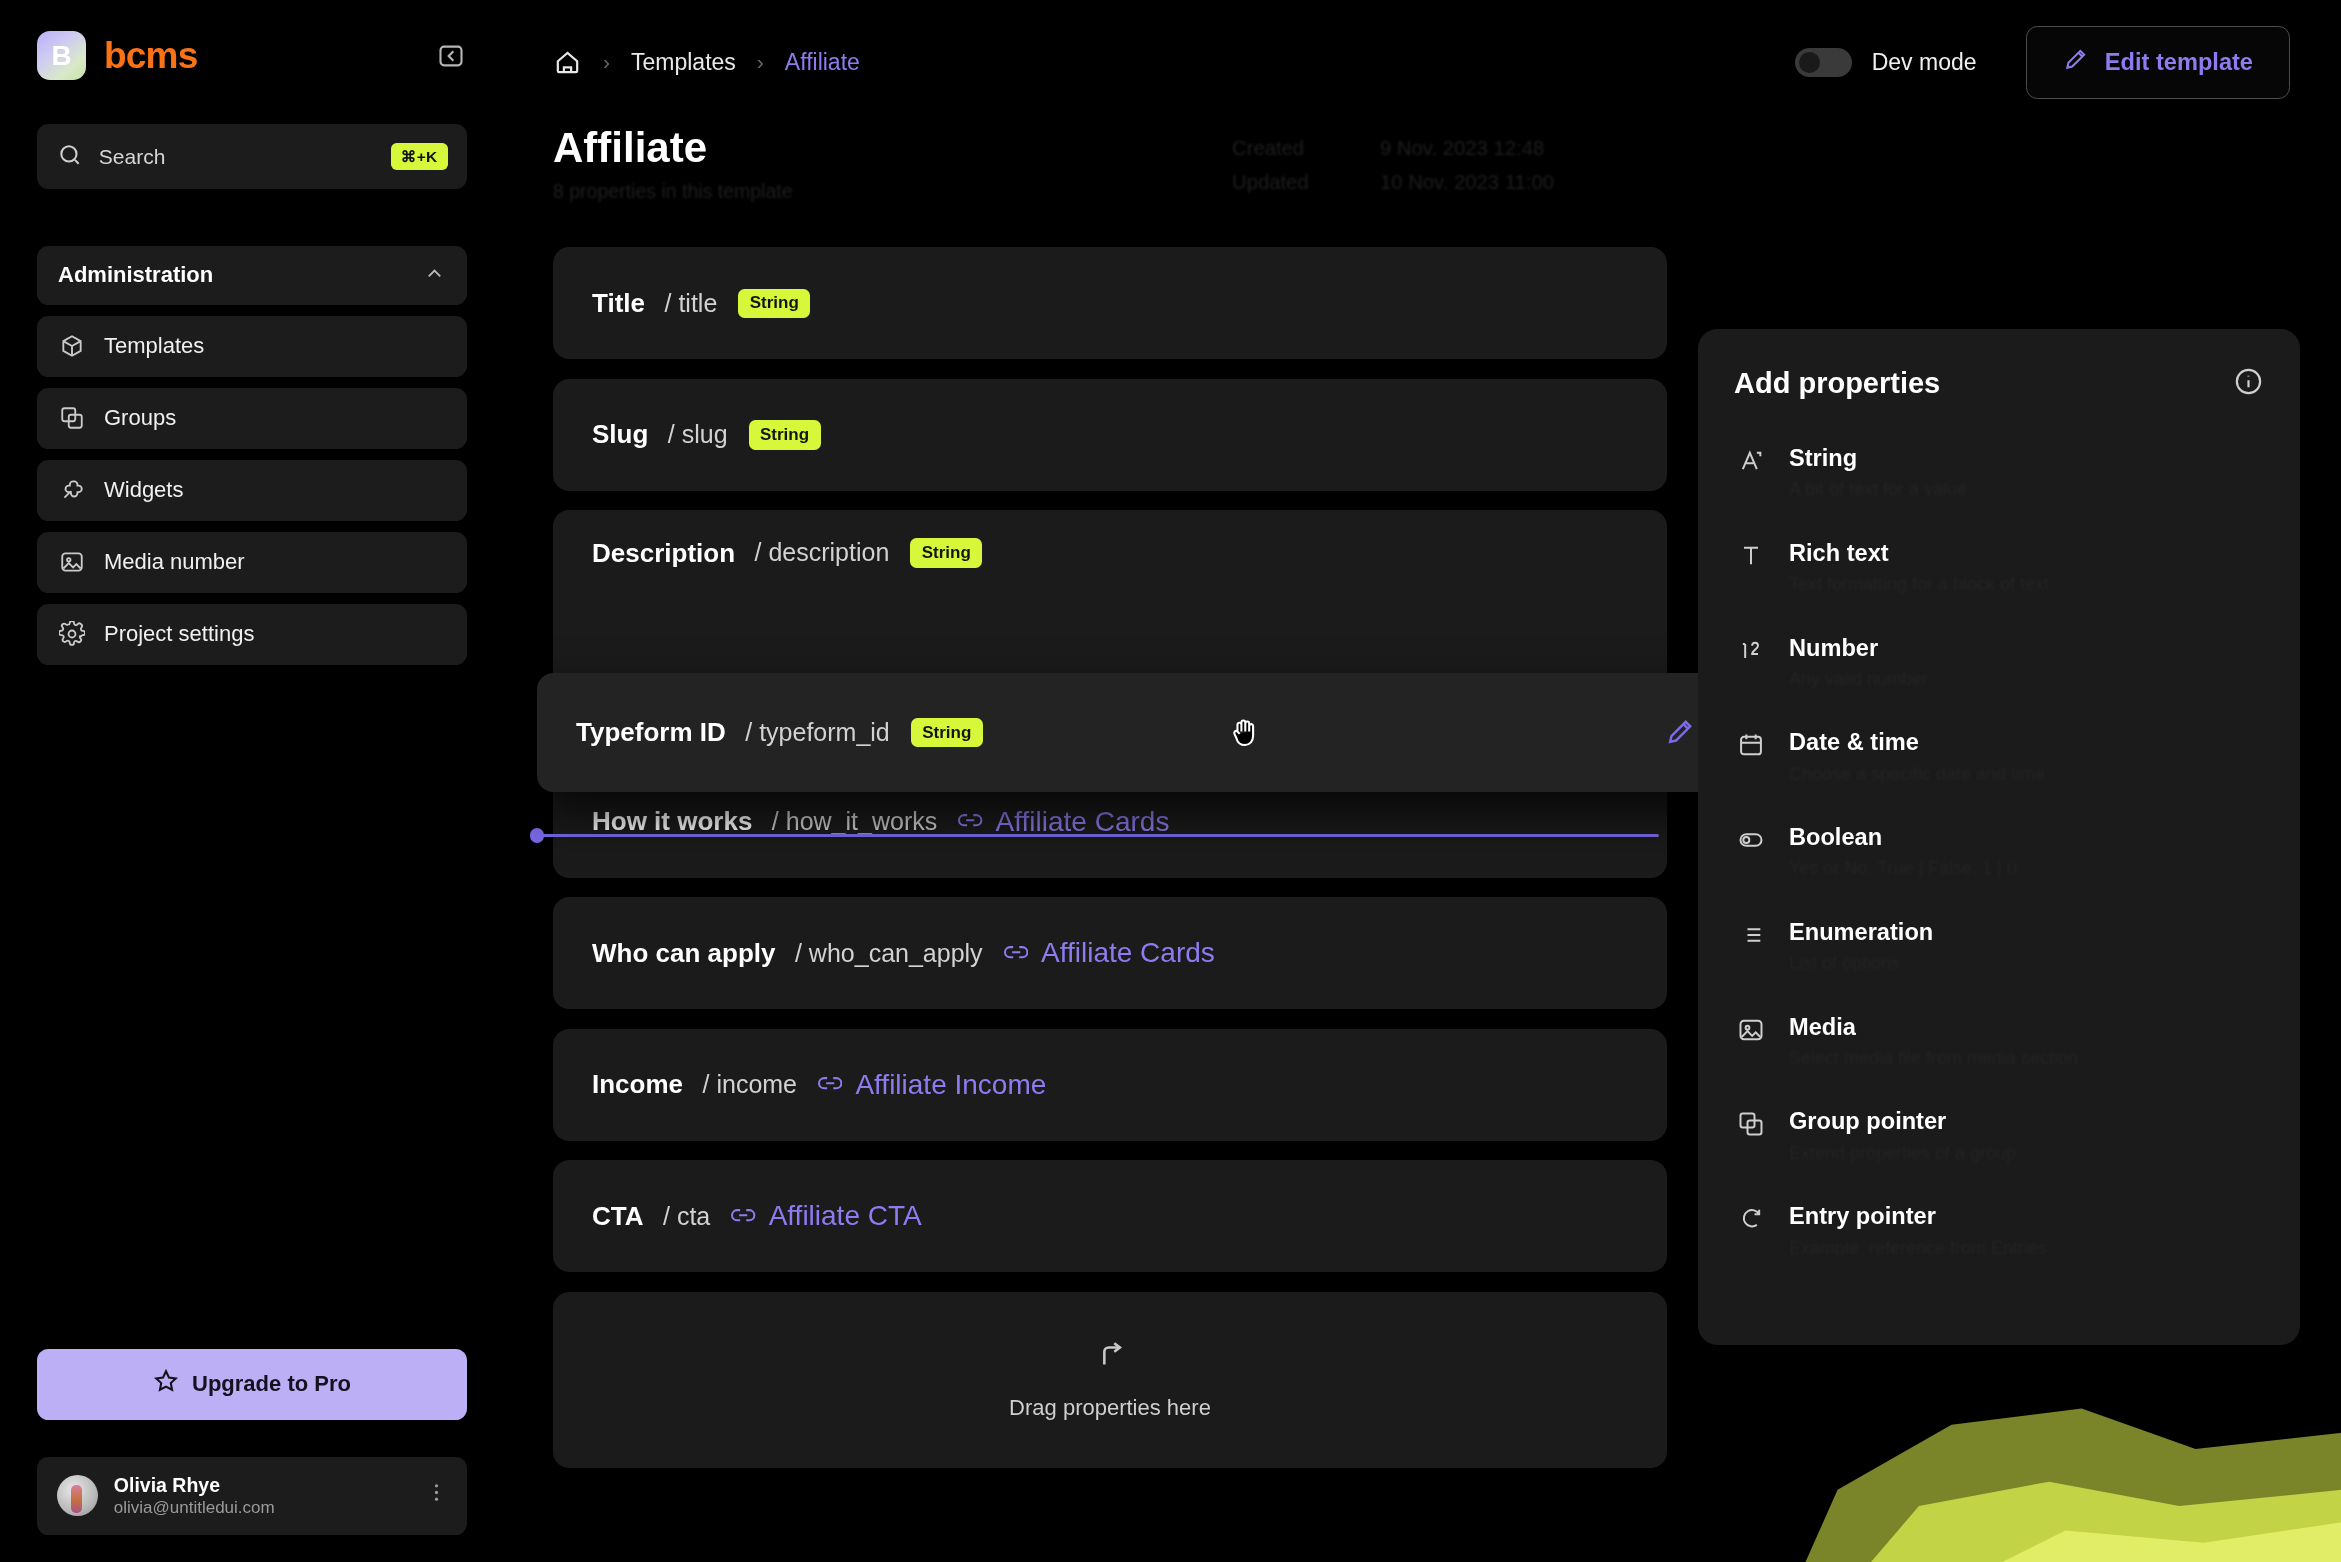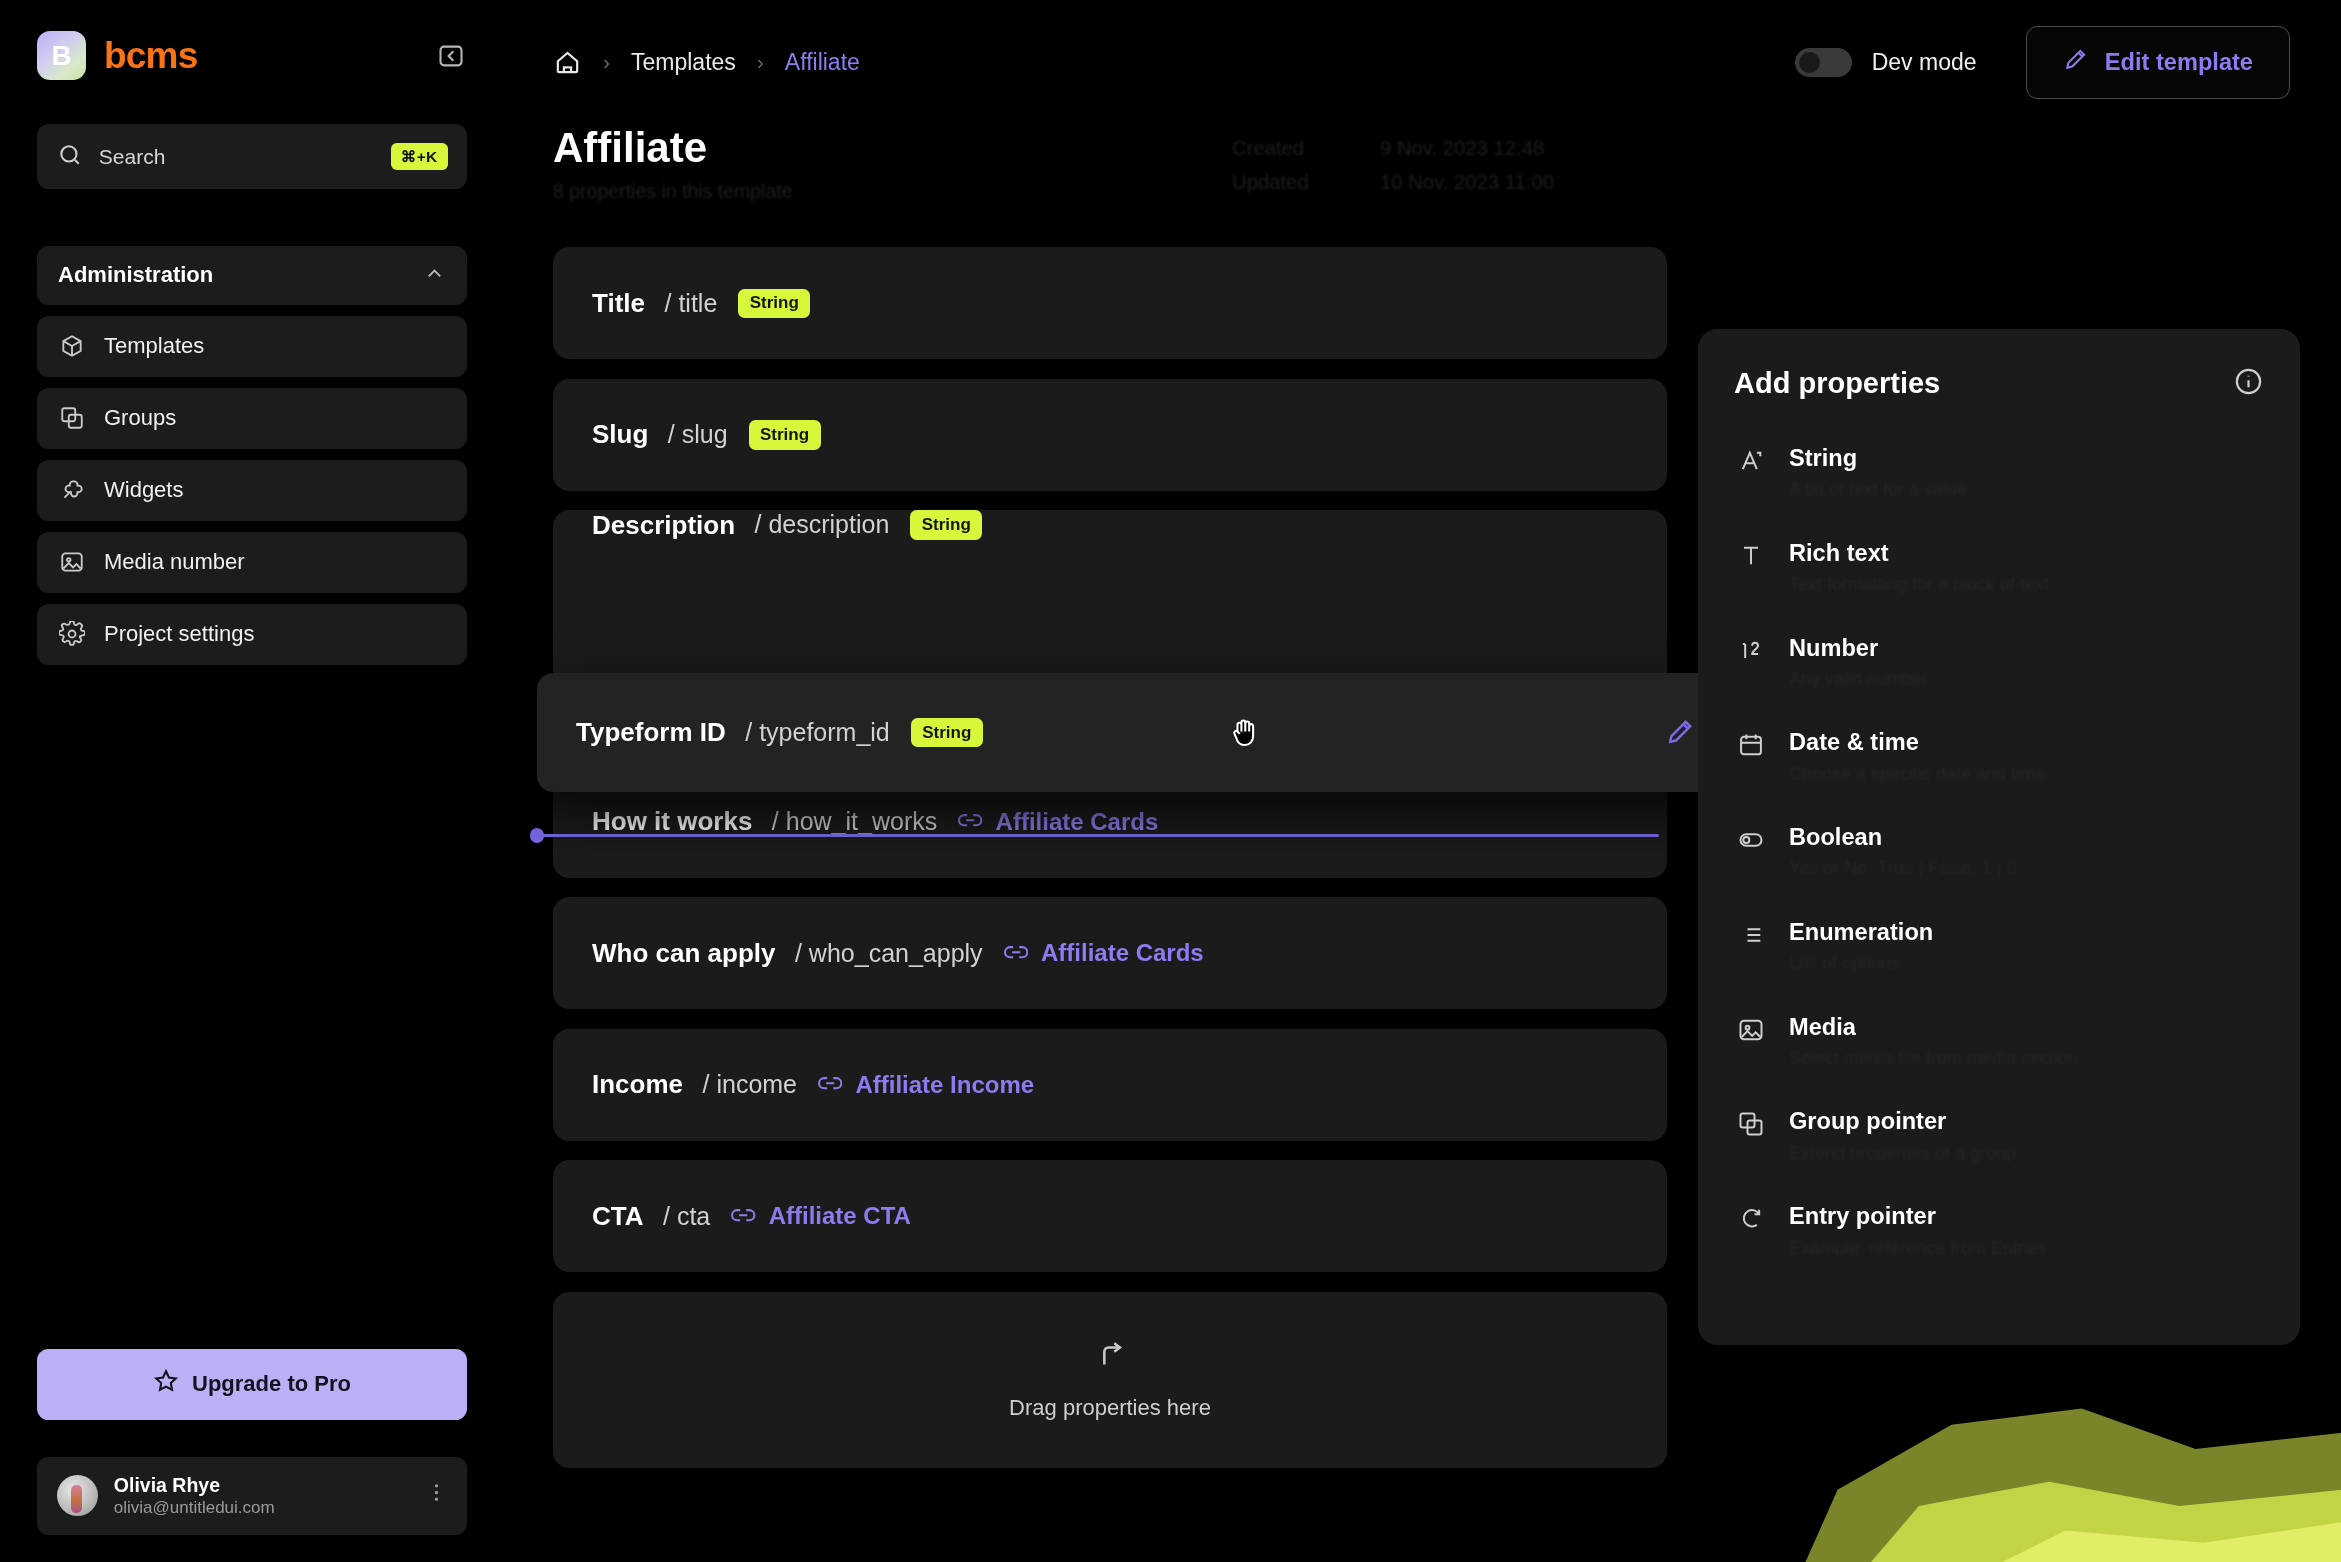--- a/index.html
+++ b/index.html
@@ -142,21 +142,21 @@
     height: 112px; display: flex; align-items: center;
     padding: 0 39px; margin-bottom: 19.5px;
   }
   .prop-name { font-size: 26px; font-weight: 700; color: #fff; }
   .prop-slug { font-size: 25px; color: #d2d2d2; margin-left: 19.5px; }
   .badge-string {
     background: #d7f83a; color: #141414; font-size: 17px; font-weight: 700;
     border-radius: 6.5px; padding: 4.9px 11.4px; margin-left: 21px;
   }
   .ref { display: flex; align-items: center; gap: 13px; margin-left: 21px; color: #8d7cf0; }
-  .ref .lb { font-size: 24px; font-weight: 700; }
+  .ref .lb { font-size: 28px; font-weight: 400; }
 
   
   .drag-card {
     position: absolute; left: 33px; top: 673px;
     width: 1268px; height: 119px;
     background: #232323; border-radius: 16.3px;
     display: flex; align-items: center; padding: 0 39px;
     box-shadow: 0 21px 49px rgba(0,0,0,.75);
     z-index: 14;
   }
@@ -389,21 +389,21 @@
         <span class="prop-slug">/ title</span>
         <span class="badge-string">String</span>
       </div>
 
       <div class="prop-card">
         <span class="prop-name">Slug</span>
         <span class="prop-slug">/ slug</span>
         <span class="badge-string">String</span>
       </div>
 
-      <div class="prop-card" style="height:236px;align-items:flex-start;">
+      <div class="prop-card" style="height:236px;align-items:flex-start;padding-top:28px;">
         <span class="prop-name">Description</span>
         <span class="prop-slug">/ description</span>
         <span class="badge-string">String</span>
       </div>
 
       <div class="prop-card">
         <span class="prop-name">How it works</span>
         <span class="prop-slug">/ how_it_works</span>
         <span class="ref">
           <span>

